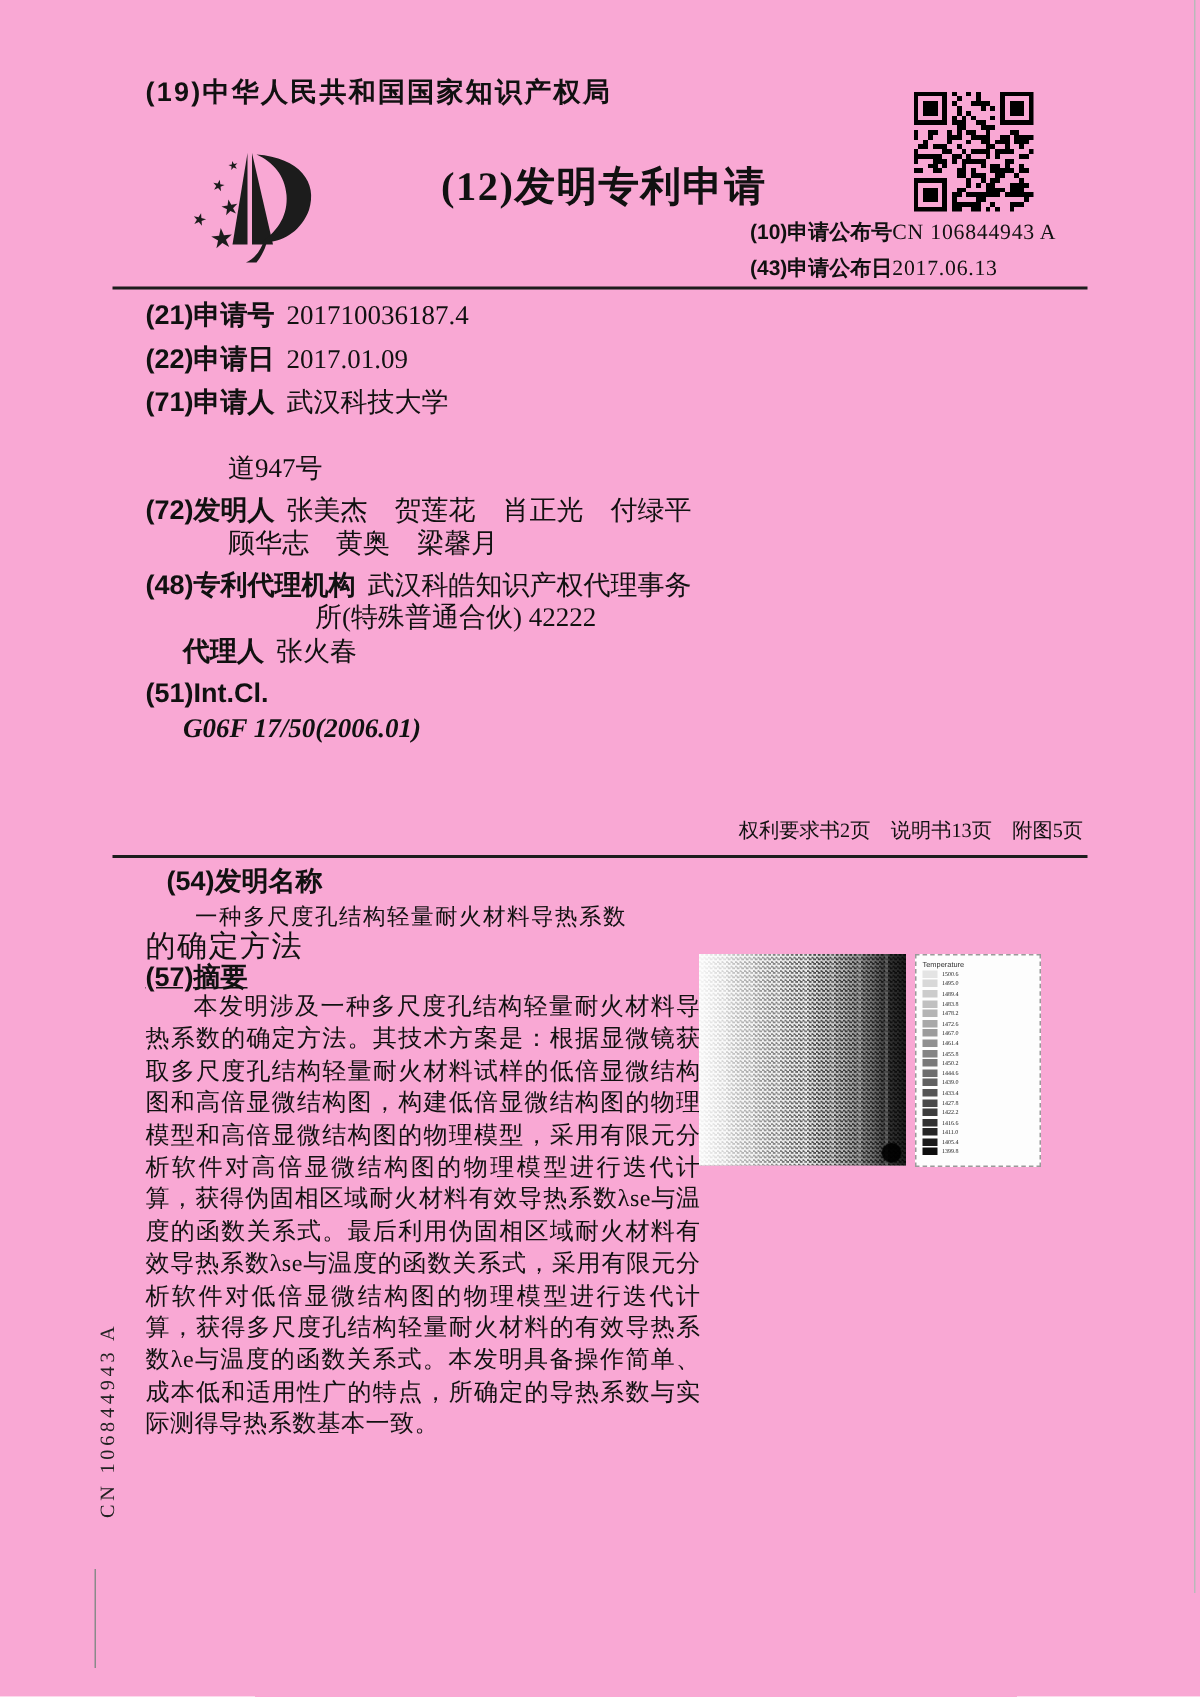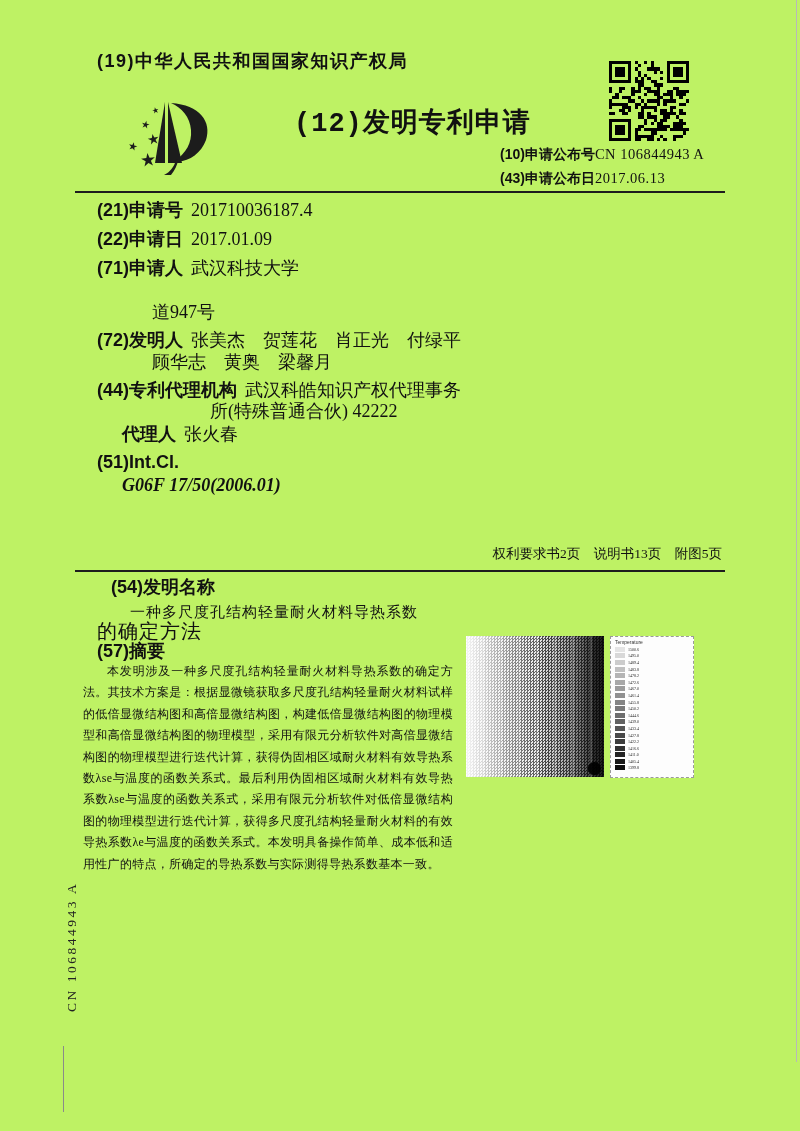--- a/index.html
+++ b/index.html
@@ -1,25 +1,25 @@
 <!DOCTYPE html>
 <html><head>
 <meta charset="utf-8">
 <style>
   html,body{margin:0;padding:0;background:#ffffff;}
-  .page{position:relative;width:800px;height:1131px;background:#bef264;overflow:hidden;
+  .page{position:relative;width:800px;height:1131px;background:#f9a8d4;overflow:hidden;
         font-family:"Liberation Serif",serif;color:#111;}
   .abs{position:absolute;}
   .lbl{font-family:"Liberation Sans",sans-serif;font-weight:bold;}
   .val{font-family:"Liberation Serif",serif;}
   .row{position:absolute;white-space:nowrap;font-size:18px;line-height:1.2;}
   .row .gap{display:inline-block;width:8px;}
   
   .office-line{left:97px;top:51px;font-size:18px;letter-spacing:1.5px;}
-  .doc-type{left:294px;top:108px;font-size:27px;letter-spacing:1px;font-family:Liberation Mono, monospace;font-weight:bold;}
+  .doc-type{left:294px;top:108px;font-size:27px;letter-spacing:1px;font-family:Liberation Serif, serif;font-weight:bold;}
   .pub-block{left:500px;top:146px;}
   .pub-row{white-space:nowrap;margin-bottom:6px;font-size:14px;}
   .pub-row .val{font-size:14.5px;letter-spacing:.5px;}
   .rule{position:absolute;left:75px;width:650px;height:2px;background:#1d1d1d;}
   .rule1{top:191px;} .rule2{top:570px;}
   
   .logo{left:110px;top:97px;width:120px;height:82px;}
   .star{position:absolute;color:#1c1c1c;line-height:1;font-family:"DejaVu Sans",sans-serif;}
   .star::before{content:"★";}
   .s1{left:42px;top:10px;font-size:8px;transform:rotate(-12deg);}
@@ -27,21 +27,21 @@
   .s3{left:37px;top:35px;font-size:14px;transform:rotate(-10deg);}
   .s4{left:18px;top:44px;font-size:11px;transform:rotate(14deg);}
   .s5{left:30px;top:54px;font-size:18px;transform:rotate(-6deg);}
   
   .qr{left:609px;top:61px;width:80px;height:80px;}
   
   .pages-line{position:absolute;top:545px;left:0;width:722px;text-align:right;font-size:13.5px;white-space:nowrap;}
   
   .title-l1{left:130px;top:603px;font-size:15px;letter-spacing:1px;}
   .title-l2{left:97px;top:619px;font-size:20px;letter-spacing:1px;}
-  .abstract{left:83px;top:661px;width:370px;font-size:12px;line-height:21.4px;
+  .abstract{left:97px;top:661px;width:370px;font-size:16px;line-height:21.4px;
             text-align:justify;text-indent:2em;letter-spacing:.3px;}
   
   .figure{left:466px;top:636px;display:flex;gap:6px;}
   .heatmap{width:138px;height:141px;
     background:
       radial-gradient(circle at 93% 94%, rgba(0,0,0,.92) 0 6px, rgba(0,0,0,0) 7px),
       repeating-linear-gradient(90deg, rgba(255,255,255,0) 0 16px, rgba(255,255,255,.18) 16px 18px),
       linear-gradient(90deg, rgba(255,255,255,.95) 0%, rgba(255,255,255,.8) 10%, rgba(255,255,255,.5) 26%, rgba(255,255,255,.22) 42%, rgba(255,255,255,0) 58%),
       linear-gradient(90deg, rgba(0,0,0,0) 52%, rgba(0,0,0,.22) 70%, rgba(0,0,0,.5) 84%, rgba(0,0,0,.78) 92%, rgba(0,0,0,.88) 100%),
       repeating-conic-gradient(#4a4a4a 0% 25%, #e9e9e9 25% 50%);
@@ -406,37 +406,37 @@
   </div>
   <div class="row" style="left:97px;top:258px;">
     <span class="lbl">(71)申请人</span><span class="gap"></span><span class="val">武汉科技大学</span>
   </div>
   <div class="row val" style="left:152px;top:302px;">道947号</div>
   <div class="row" style="left:97px;top:330px;">
     <span class="lbl">(72)发明人</span><span class="gap"></span><span class="val">张美杰　贺莲花　肖正光　付绿平</span>
   </div>
   <div class="row val" style="left:152px;top:352px;">顾华志　黄奥　梁馨月</div>
   <div class="row" style="left:97px;top:380px;">
-    <span class="lbl">(44)专利代理机构</span><span class="gap"></span><span class="val">武汉科皓知识产权代理事务</span>
+    <span class="lbl">(48)专利代理机构</span><span class="gap"></span><span class="val">武汉科皓知识产权代理事务</span>
   </div>
   <div class="row val" style="left:210px;top:401px;">所(特殊普通合伙) 42222</div>
   <div class="row" style="left:122px;top:424px;">
     <span class="lbl">代理人</span><span class="gap"></span><span class="val">张火春</span>
   </div>
   <div class="row lbl" style="left:97px;top:452px;">(51)Int.Cl.</div>
   <div class="row val" style="left:122px;top:475px;font-style:italic;font-weight:bold;text-align:right;">G06F 17/50(2006.01)</div>
 
   <div class="pages-line val">权利要求书2页　说明书13页　附图5页</div>
 
   <div class="rule rule2"></div>
 
   <div class="row lbl" style="left:97px;top:577px;margin-left:14px;">(54)发明名称</div>
   <div class="row val title-l1">一种多尺度孔结构轻量耐火材料导热系数</div>
   <div class="row val title-l2">的确定方法</div>
-  <div class="row lbl" style="left:97px;top:641px;">(57)摘要</div>
+  <div class="row lbl" style="left:97px;top:641px;text-decoration:underline;">(57)摘要</div>
   <div class="abs abstract val">本发明涉及一种多尺度孔结构轻量耐火材料导热系数的确定方法。其技术方案是：根据显微镜获取多尺度孔结构轻量耐火材料试样的低倍显微结构图和高倍显微结构图，构建低倍显微结构图的物理模型和高倍显微结构图的物理模型，采用有限元分析软件对高倍显微结构图的物理模型进行迭代计算，获得伪固相区域耐火材料有效导热系数λse与温度的函数关系式。最后利用伪固相区域耐火材料有效导热系数λse与温度的函数关系式，采用有限元分析软件对低倍显微结构图的物理模型进行迭代计算，获得多尺度孔结构轻量耐火材料的有效导热系数λe与温度的函数关系式。本发明具备操作简单、成本低和适用性广的特点，所确定的导热系数与实际测得导热系数基本一致。</div>
 
   <div class="abs figure">
     <div class="heatmap"></div>
     <div class="legend">
       <div class="legend-title">Temperature</div>
       <div>
           <div class="legend-row">
             <span class="legend-swatch" style="background: rgb(228, 228, 228);"></span>
             <span class="legend-val">1500.6</span>

